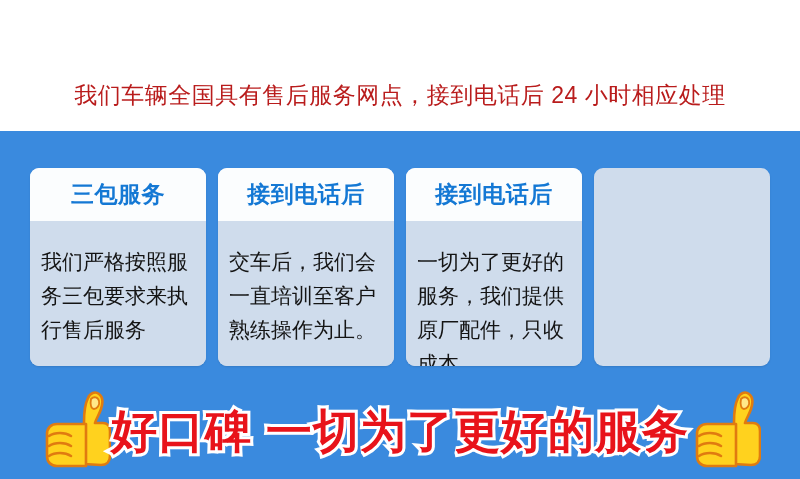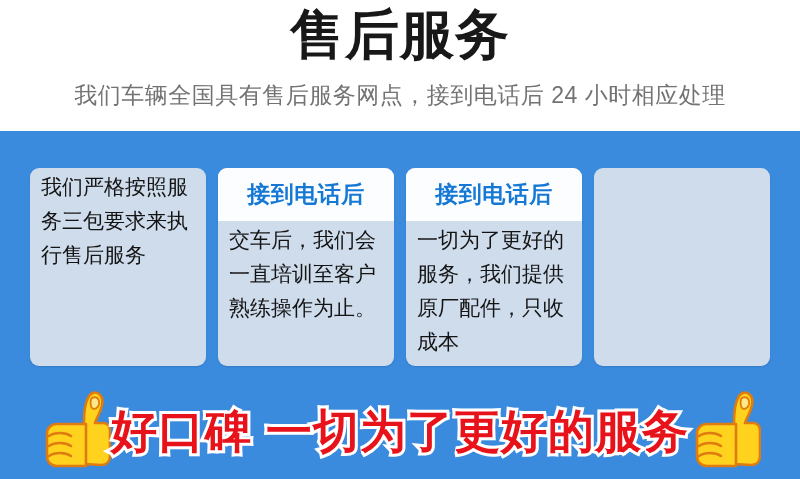--- a/index.html
+++ b/index.html
@@ -47,21 +47,21 @@
   }
 
   .header-subtitle {
     position: absolute;
     left: 0;
     top: 78px;
     width: 800px;
     font-size: 23px;
     line-height: 34px;
     font-weight: 400;
-    color: #737373;
+    color: #b91c1c;
     letter-spacing: 0.5px;
     white-space: nowrap;
   }
 
   
   .blue-band {
     position: absolute;
     left: 0;
     top: 131px;
     width: 800px;
@@ -105,22 +105,21 @@
     line-height: 27px;
     font-weight: 700;
     color: #1478d4;
     letter-spacing: 0.5px;
     white-space: nowrap;
   }
 
   .card-body {
     flex: 1 1 auto;
     background: #cfdcec;
-    padding: 2px 9px 6px 11px;
-    border-radius: 14px;
+    padding: 24px 9px 6px 11px;
   }
 
   .card-text {
     font-size: 21px;
     line-height: 34px;
     font-weight: 400;
     color: #141414;
     letter-spacing: 0px;
     word-break: break-all;
   }
@@ -157,29 +156,31 @@
     text-shadow:
        0 0 0 #ffffff;
   }
 </style>
 </head>
 <body>
 
 <div id="page">
 
   <div class="header">
-    <div class="header-title">售后服务</div>
     <div class="header-subtitle">我们车辆全国具有售后服务网点，接到电话后 24 小时相应处理</div>
   </div>
 
   <div class="blue-band">
 
     <div class="cards">
 
       <div class="card">
+        <div class="card-header">
+          <div class="card-title">三包服务</div>
+        </div>
         <div class="card-body">
           <div class="card-text">我们严格按照服务三包要求来执行售后服务</div>
         </div>
       </div>
 
       <div class="card">
         <div class="card-header">
           <div class="card-title">接到电话后</div>
         </div>
         <div class="card-body">

